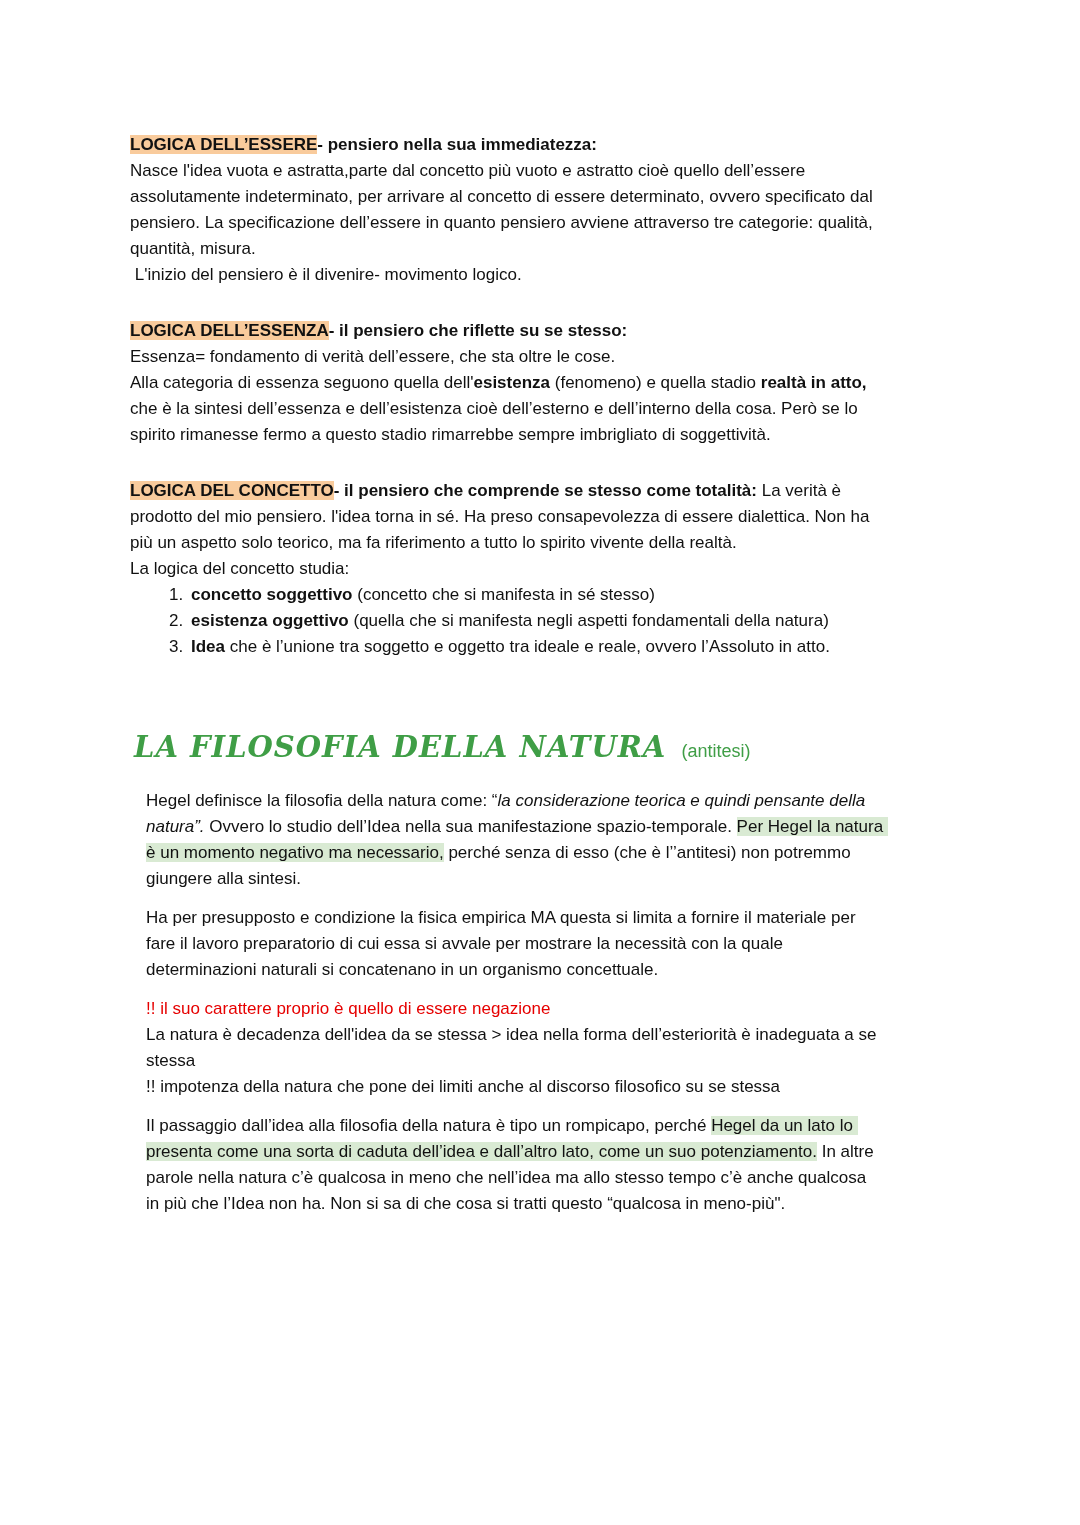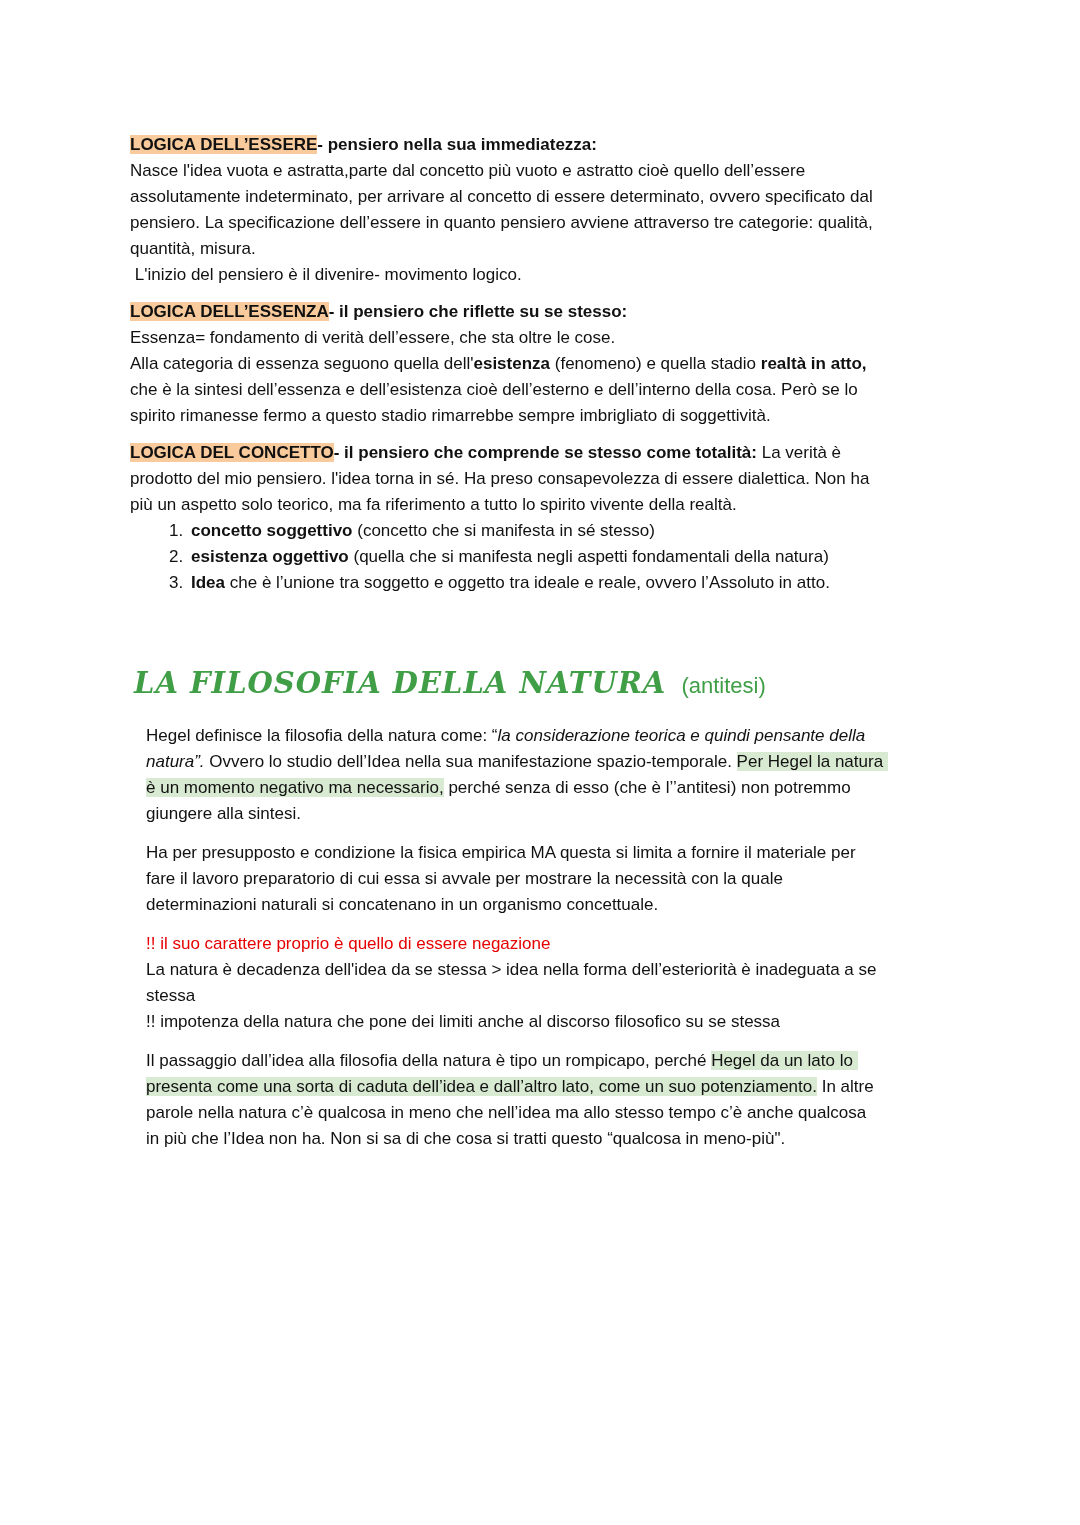--- a/index.html
+++ b/index.html
@@ -15,21 +15,21 @@
     background: #ffffff;
     font-family: "Liberation Sans", sans-serif;
     font-size: 17px;
     line-height: 26px;
     color: var(--text-color, #111111);
   }
   .para {
     margin: 0;
     white-space: pre-wrap;
   }
-  .gap { margin-top: 11px; }
+  .gap { margin-top: 30px; }
   .np  { margin: 0 0 13px 16px; }
   .b { font-weight: 700; }
   .u { text-underline-offset: 2px; }
   .i { font-style: italic; }
   .hl-orange { background: var(--highlight-orange, #f9cb9c); }
   .hl-green  { background: var(--highlight-green, #d9ead3); }
   .c-red     { color: var(--red-text, #e60000); }
   ol.concept-list {
     margin: 0;
     padding-left: 58px;
@@ -46,39 +46,40 @@
     font-weight: 700;
     font-size: 29px;
     line-height: 34px;
     letter-spacing: 1px;
     color: var(--section-title-green, #3f9e46);
   }
   .section-title .title-suffix {
     font-family: "Liberation Sans", sans-serif;
     font-style: normal;
     font-weight: 400;
-    font-size: 22px;
+    font-size: 18px;
     letter-spacing: 0;
     margin-left: 4px;
   }
 </style>
 </head>
 <body>
 
 <div class="doc">
 
   <p class="para"><span class="b hl-orange">LOGICA DELL’ESSERE</span><span class="b">- pensiero nella sua immediatezza:</span></p>
   <p class="para"><span>Nasce l'idea vuota e astratta,parte dal concetto più vuoto e astratto cioè quello dell’essere assolutamente indeterminato, per arrivare al concetto di essere determinato, ovvero specificato dal pensiero. La specificazione dell’essere in quanto pensiero avviene attraverso tre categorie: </span><span class="u">qualità, quantità, misura.</span><span>
  L'inizio del pensiero è il divenire- movimento logico.</span></p>
 
   <p class="para gap"><span class="b hl-orange">LOGICA DELL’ESSENZA</span><span class="b">- il pensiero che riflette su se stesso:</span></p>
   <p class="para"><span class="u">Essenza= fondamento di verità dell’essere, che sta oltre le cose.</span><span>
 Alla categoria di essenza seguono quella dell'</span><span class="b">esistenza</span><span> (fenomeno) e quella stadio </span><span class="b">realtà in atto,</span><span> che è la sintesi dell’essenza e dell’esistenza cioè dell’esterno e dell’interno della cosa. Però se lo spirito rimanesse fermo a questo stadio rimarrebbe sempre imbrigliato di soggettività.</span></p>
 
   <p class="para gap"><span class="b hl-orange">LOGICA DEL CONCETTO</span><span class="b">- il pensiero che comprende se stesso come totalità: </span><span class="u">La verità è prodotto del mio pensiero. l'idea torna in sé.</span><span> Ha preso consapevolezza di essere dialettica. Non ha più un aspetto solo teorico, ma </span><span class="u">fa riferimento a tutto lo spirito vivente della realtà.</span></p>
+  <p class="para"><span>La logica del concetto studia:</span></p>
 
   <ol class="concept-list">
     <li class="para"><span class="b">concetto soggettivo</span><span> (concetto che si manifesta in sé stesso)</span></li>
     <li class="para"><span class="b">esistenza oggettivo</span><span> (quella che si manifesta negli aspetti fondamentali della natura)</span></li>
     <li class="para"><span class="b">Idea</span><span> che è l’unione tra soggetto e oggetto tra ideale e reale, ovvero l’Assoluto in atto.</span></li>
   </ol>
 
   <h1 class="section-title">
     <span class="title-main">LA FILOSOFIA DELLA NATURA</span>
     <span class="title-suffix">(antitesi)</span>

